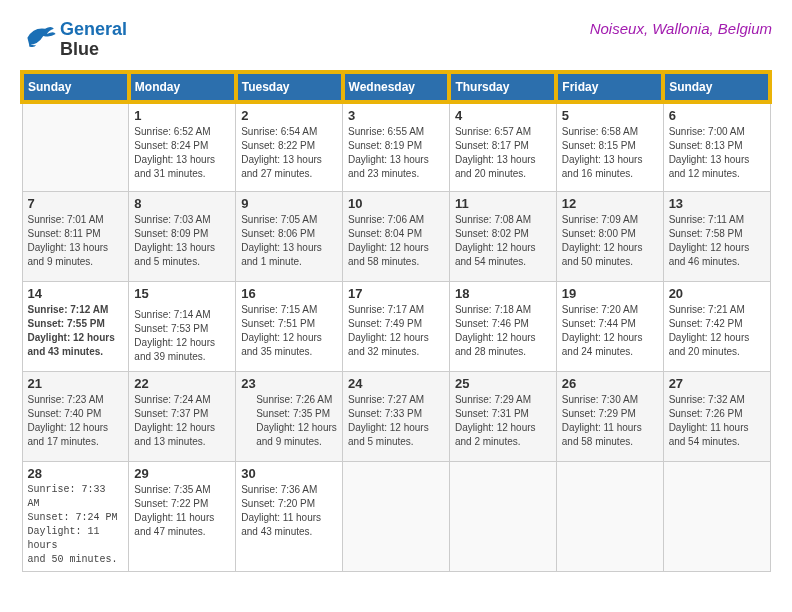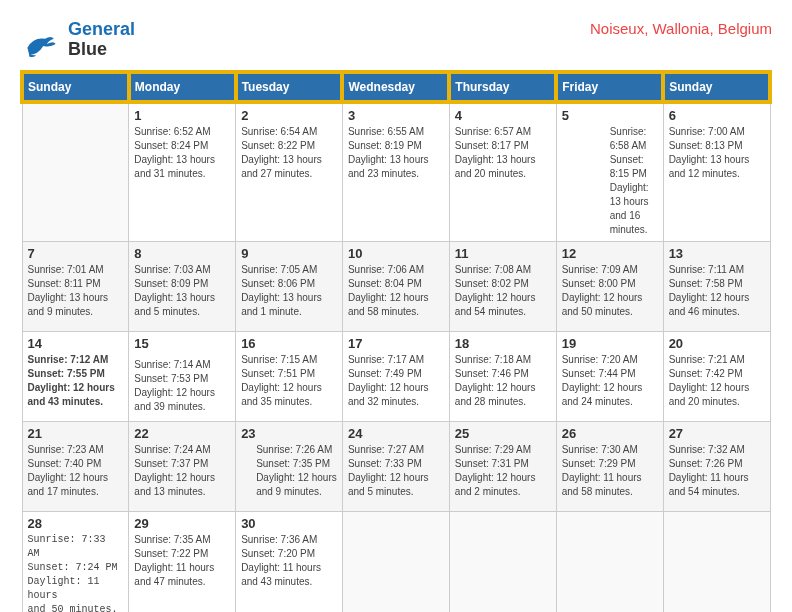--- a/index.html
+++ b/index.html
@@ -11,22 +11,22 @@
       padding: 20px;
     }
     .header {
       display: flex;
       justify-content: space-between;
       align-items: flex-start;
       margin-bottom: 10px;
     }
     .logo {
       display: flex;
-      align-items: flex-end;
-      gap: 12px;
+      align-items: flex-start;
+      gap: 4px;
     }
     .logo-text {
       font-size: 18px;
       font-weight: bold;
       color: #333;
       line-height: 1.1;
     }
     .logo-text span {
       color: #1a6fb5;
     }
@@ -37,21 +37,22 @@
     .title-block {
       text-align: right;
     }
     .month-title {
       font-size: 32px;
       font-weight: bold;
       color: #333;
     }
     .location {
       font-size: 15px;
-      color: #ef4444;
+      color: #a21caf;
+      font-style: italic;
     }
     table {
       width: 100%;
       border-collapse: collapse;
       font-size: 11px;
     }
     thead tr {
       background-color: #2c6fad;
       color: #fff;
     }
@@ -151,21 +152,21 @@
         </td>
         <td>
           <span class="day-number">4</span>
           <div class="day-info" style="white-space: pre-line;">Sunrise: 6:57 AM
 Sunset: 8:17 PM
 Daylight: 13 hours
 and 20 minutes.</div>
         </td>
         <td>
           <span class="day-number">5</span>
-          <div class="day-info" style="white-space: pre-line; margin-left: 48px;">Sunrise: 6:58 AM
+          <div class="day-info" style="white-space: pre-line;">Sunrise: 6:58 AM
 Sunset: 8:15 PM
 Daylight: 13 hours
 and 16 minutes.</div>
         </td>
         <td>
           <span class="day-number">6</span>
           <div class="day-info" style="white-space: pre-line;">Sunrise: 7:00 AM
 Sunset: 8:13 PM
 Daylight: 13 hours
 and 12 minutes.</div>

